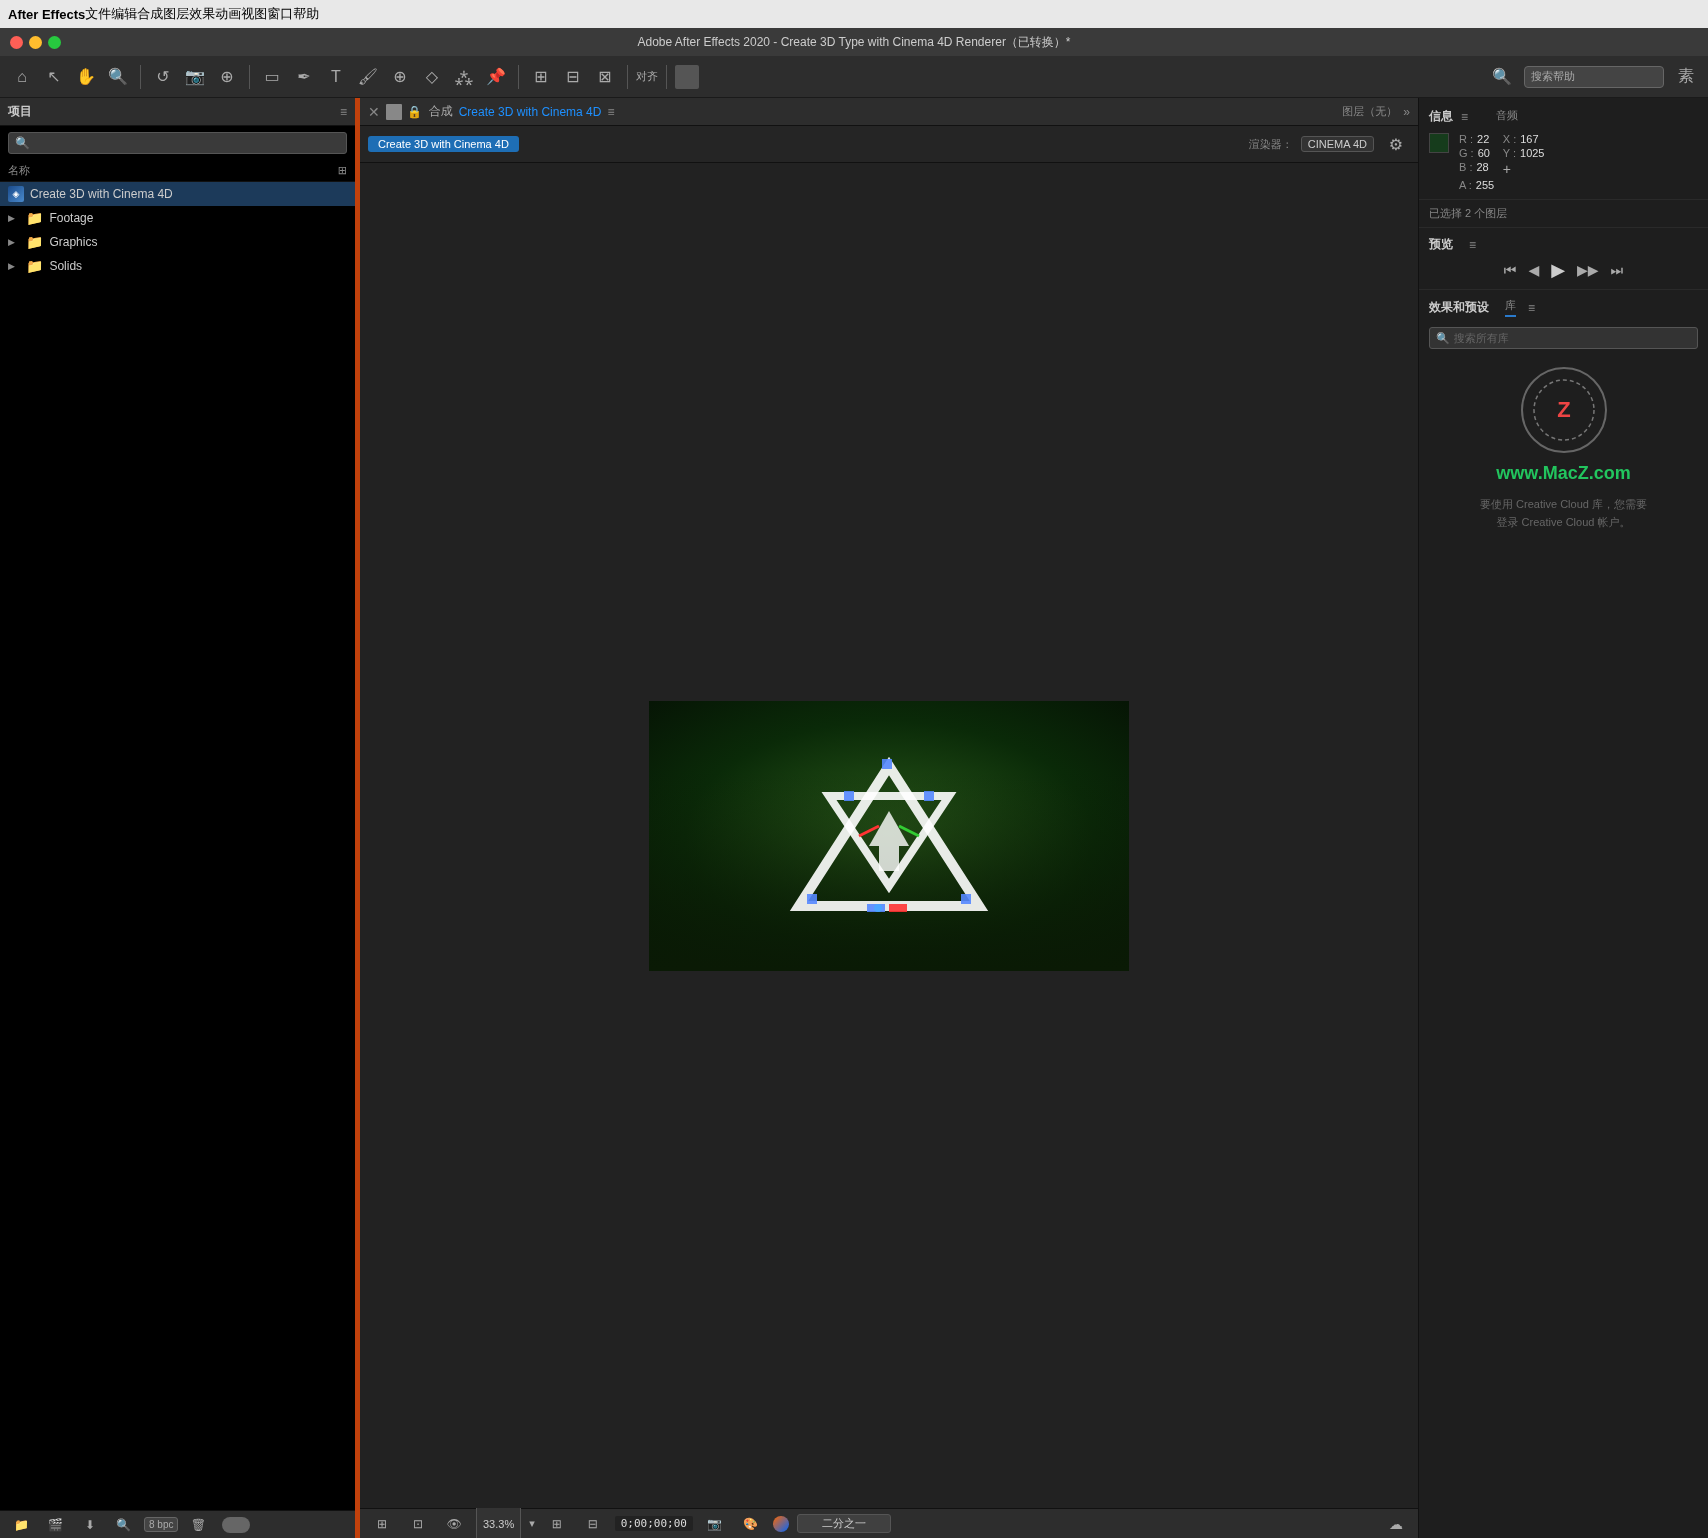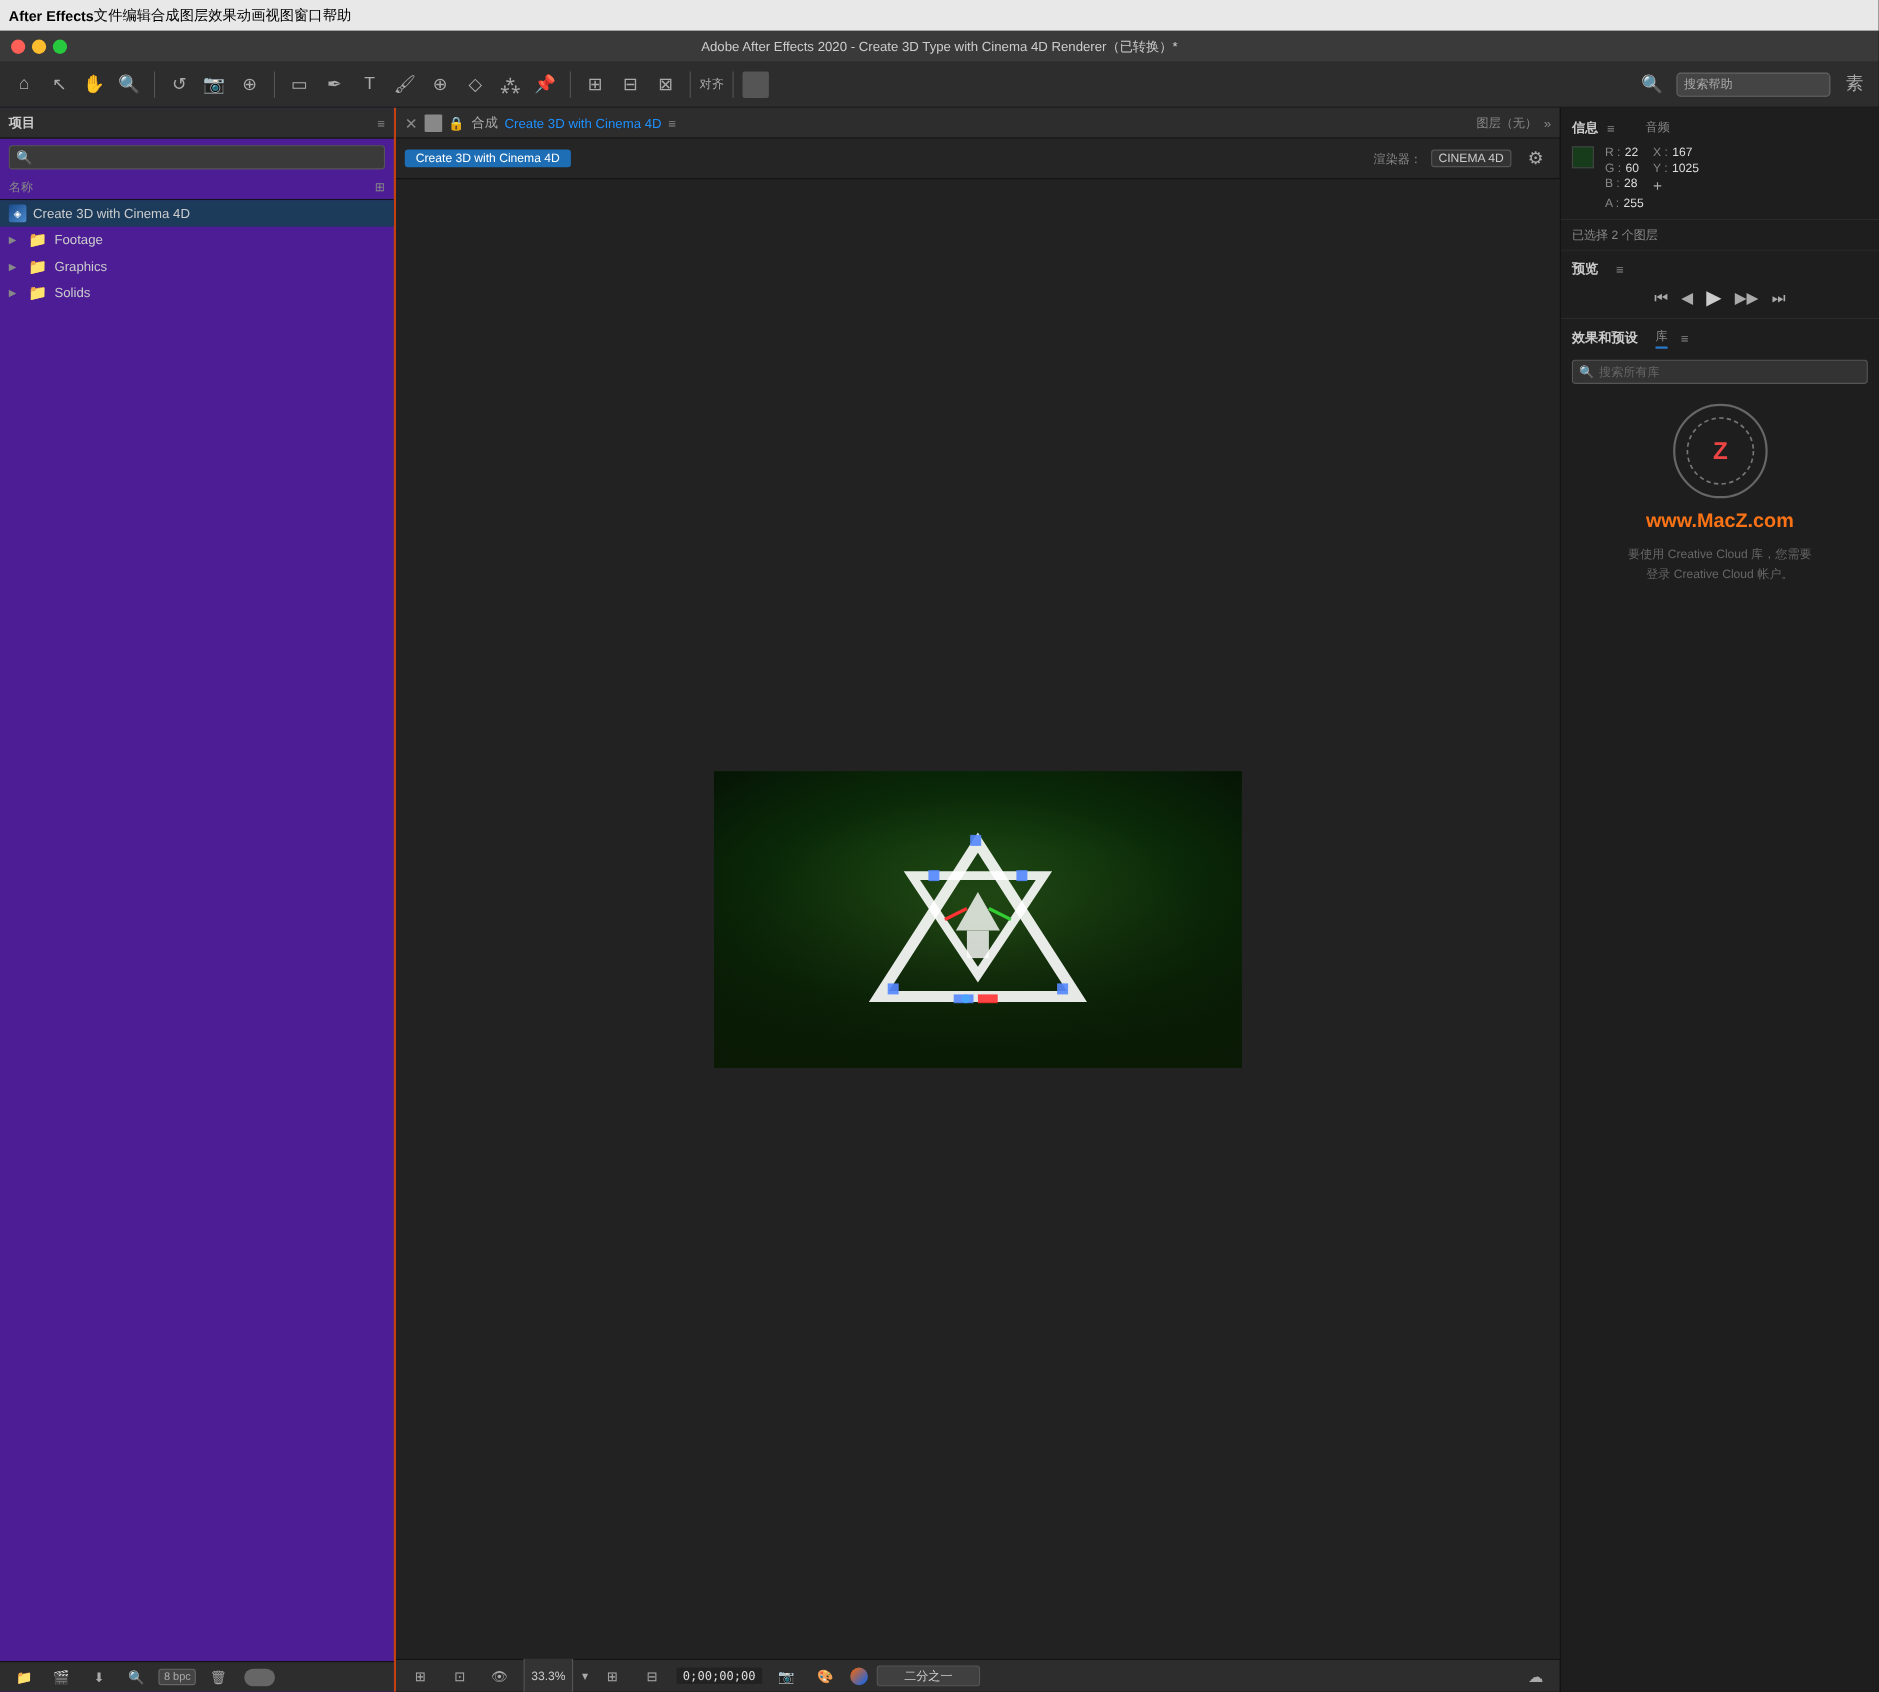--- a/index.html
+++ b/index.html
@@ -113,24 +113,24 @@
 
     
     .main-layout {
       display: flex;
       height: calc(100vh - 98px);
     }
 
     
     .left-panel {
       width: 360px;
-      background: #4c1d95;
+      background: #000000;
       display: flex;
       flex-direction: column;
-      border-right: 2px solid #c2410c;
+      border-right: 5px solid #c2410c;
       flex-shrink: 0;
     }
     .panel-header {
       background: #2d2d2d;
       height: 28px;
       display: flex;
       align-items: center;
       padding: 0 8px;
       gap: 6px;
       font-size: 12px;
@@ -655,20 +655,20 @@
       </div>
 
       <div class="macz-watermark">
         <div style="position:relative;width:90px;height:90px;margin:0 auto 8px;">
           <svg width="90" height="90" viewBox="0 0 90 90">
             <circle cx="45" cy="45" r="42" fill="none" stroke="#666" stroke-width="2"></circle>
             <circle cx="45" cy="45" r="30" fill="none" stroke="#777" stroke-width="1.5" stroke-dasharray="4 3"></circle>
             <text x="45" y="52" text-anchor="middle" fill="#e44" font-size="22" font-weight="bold">Z</text>
           </svg>
         </div>
-        <div style="font-size:18px;font-weight:bold;color:#f97316;">www.MacZ.com</div>
+        <div style="font-size:18px;font-weight:bold;color:#22c55e;">www.MacZ.com</div>
         <div style="font-size:11px;color:#666;margin-top:12px;line-height:1.6;">
           要使用 Creative Cloud 库，您需要<br>登录 Creative Cloud 帐户。
         </div>
       </div>
     </div>
   </div>
 </div>
 
 </body></html>

